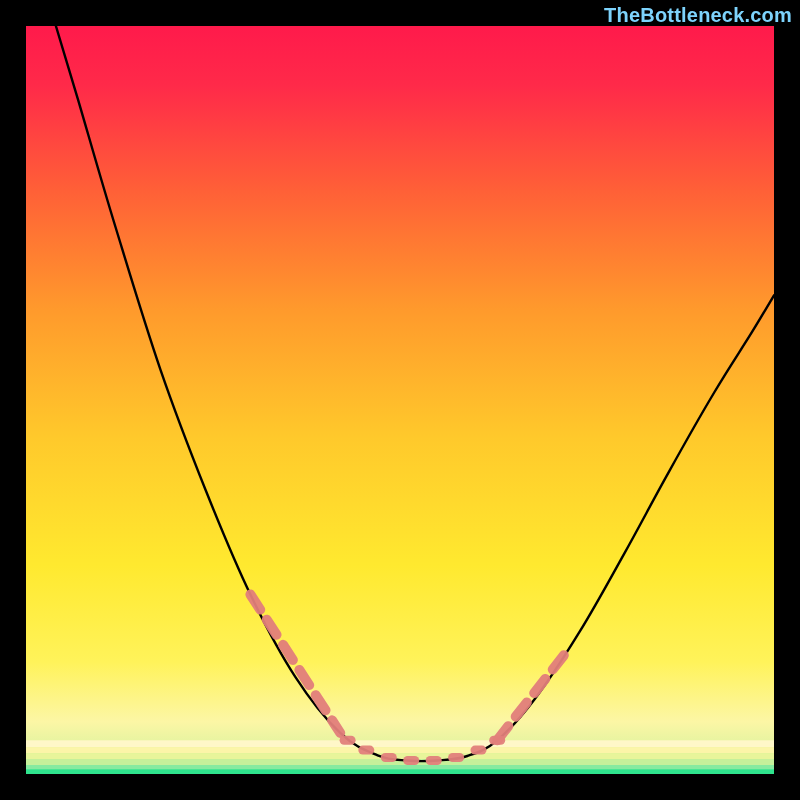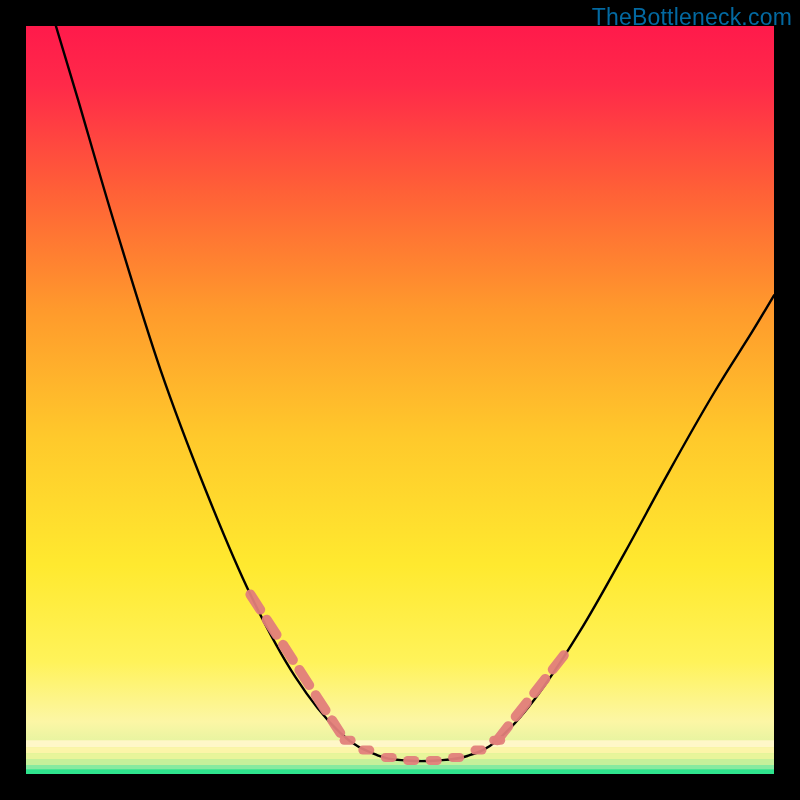--- a/index.html
+++ b/index.html
@@ -23,23 +23,23 @@
     position: absolute;
     left: 0;
     top: 0;
     width: 100%;
     height: 100%;
   }
   .watermark {
     position: absolute;
     top: 4px;
     right: 8px;
-    font-size: 23px;
-    font-weight: 400;
-    color: #0369a1;
+    font-size: 20px;
+    font-weight: 700;
+    color: #7dd3fc;
     letter-spacing: 0.2px;
     font-family: Arial, Helvetica, sans-serif;
   }
   svg {
     display: block;
   }
 </style>
 </head>
 <body>
 

